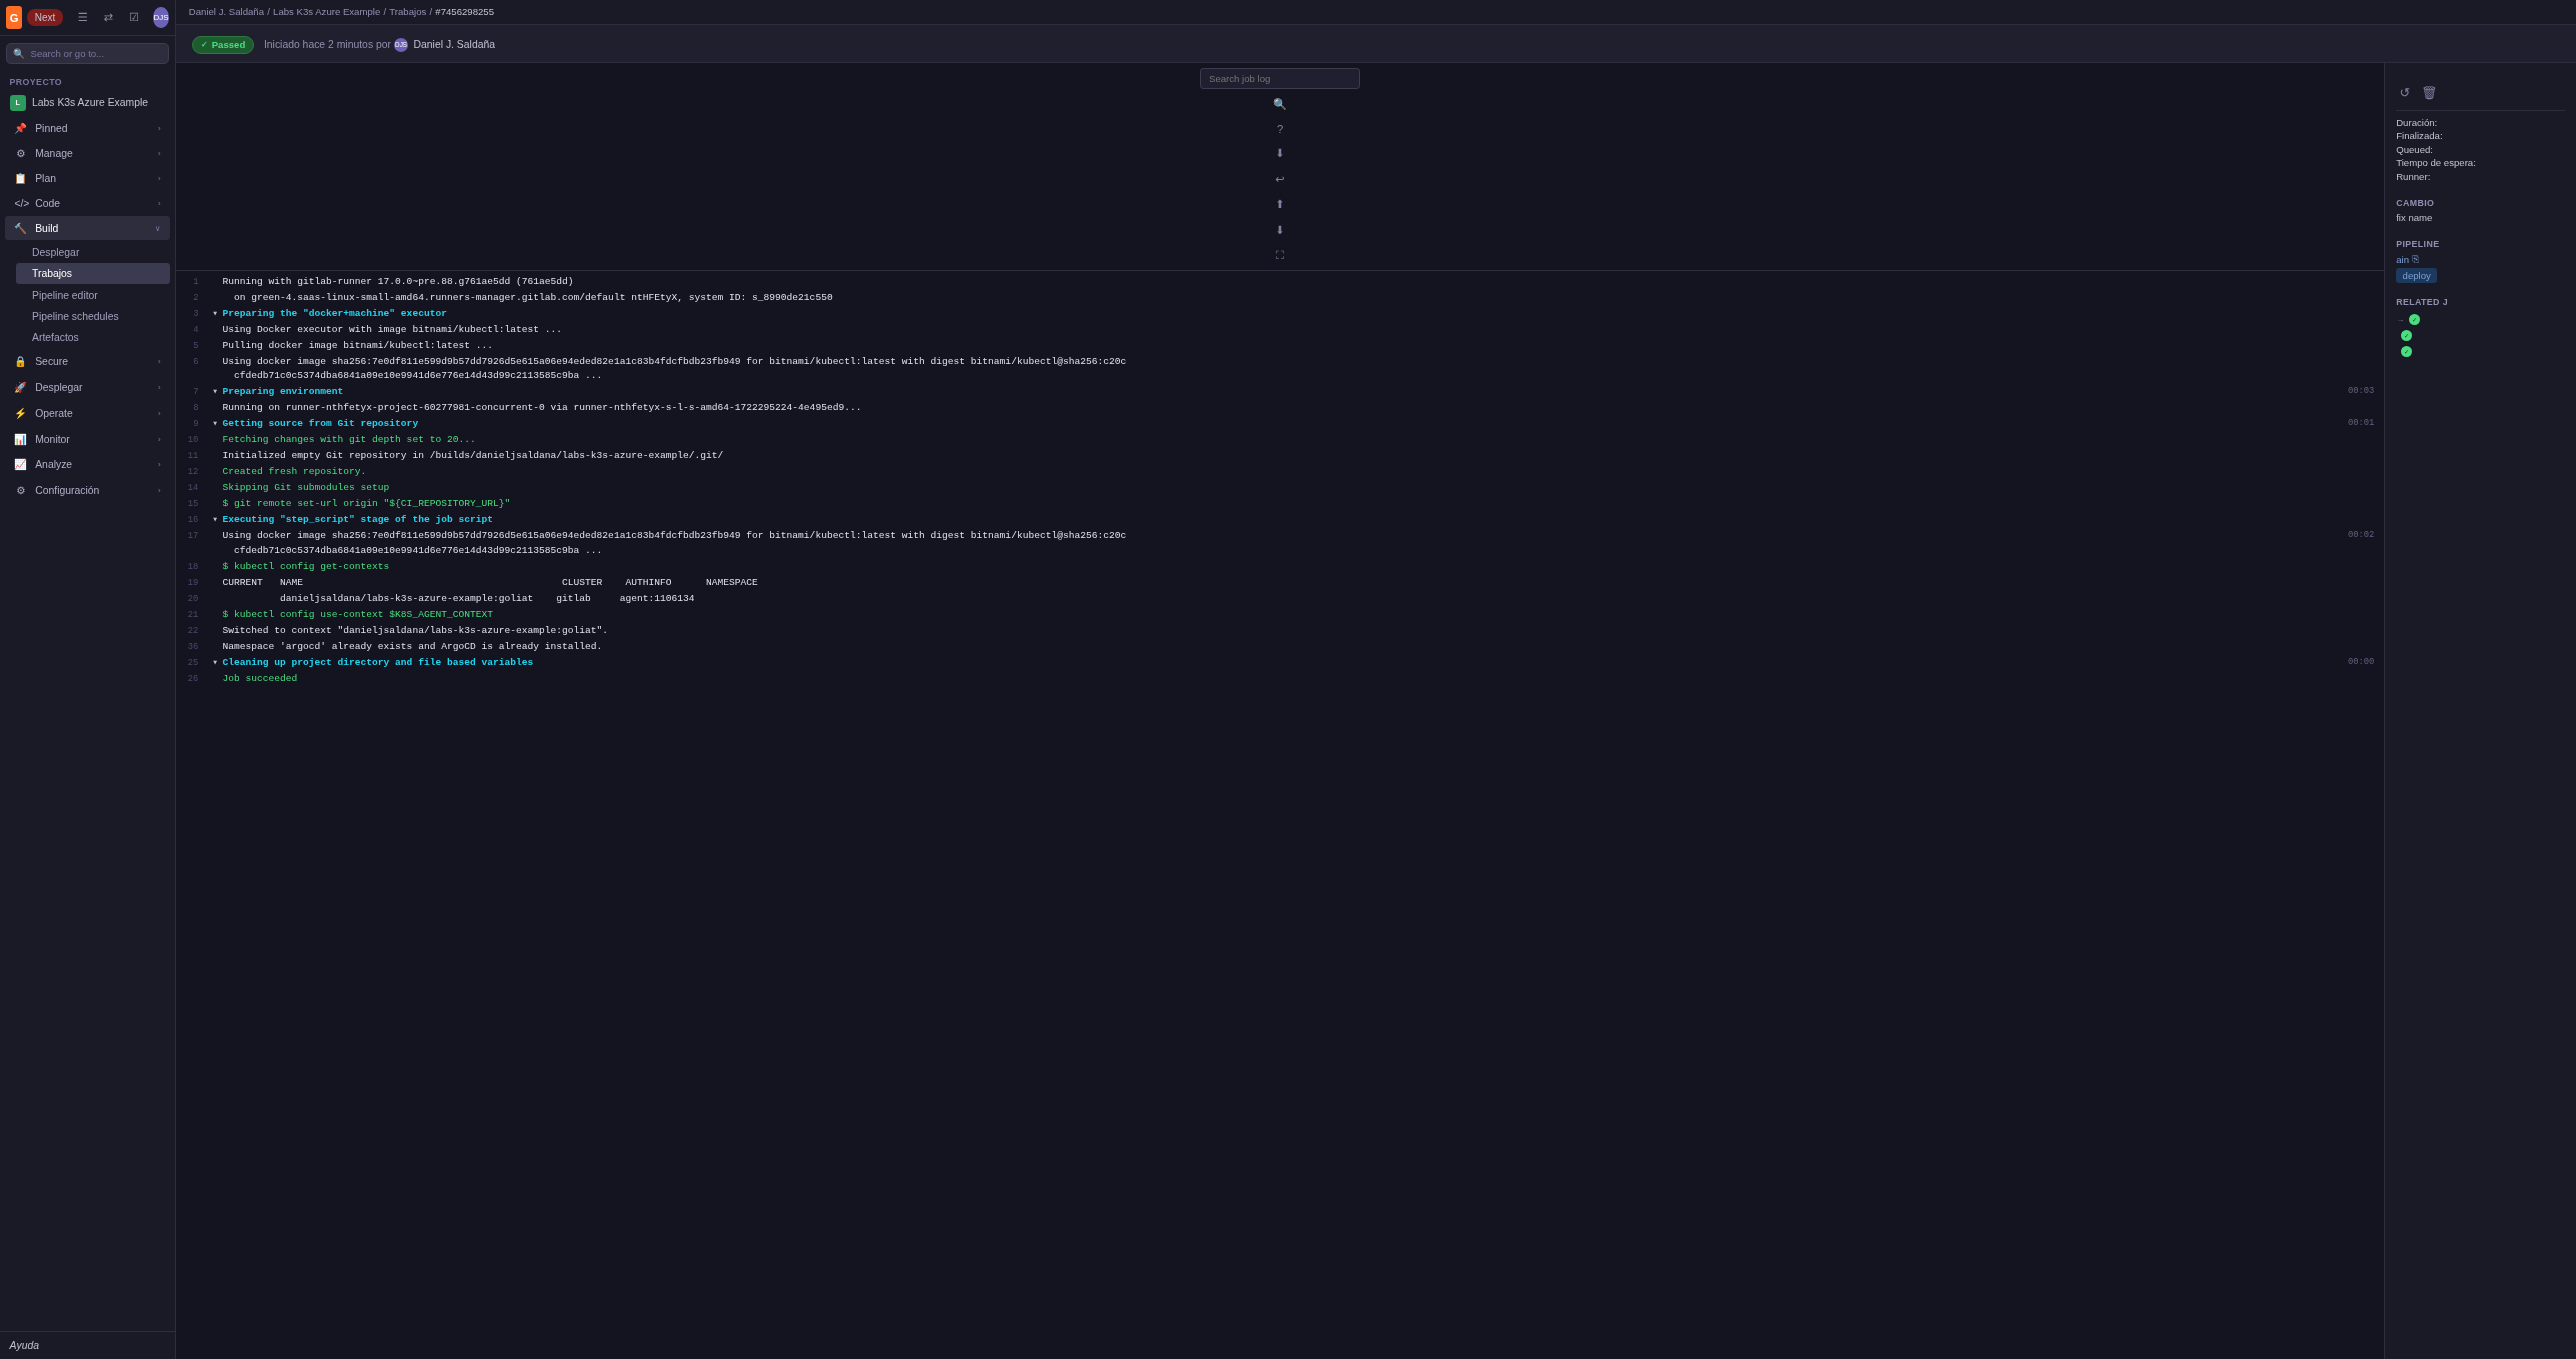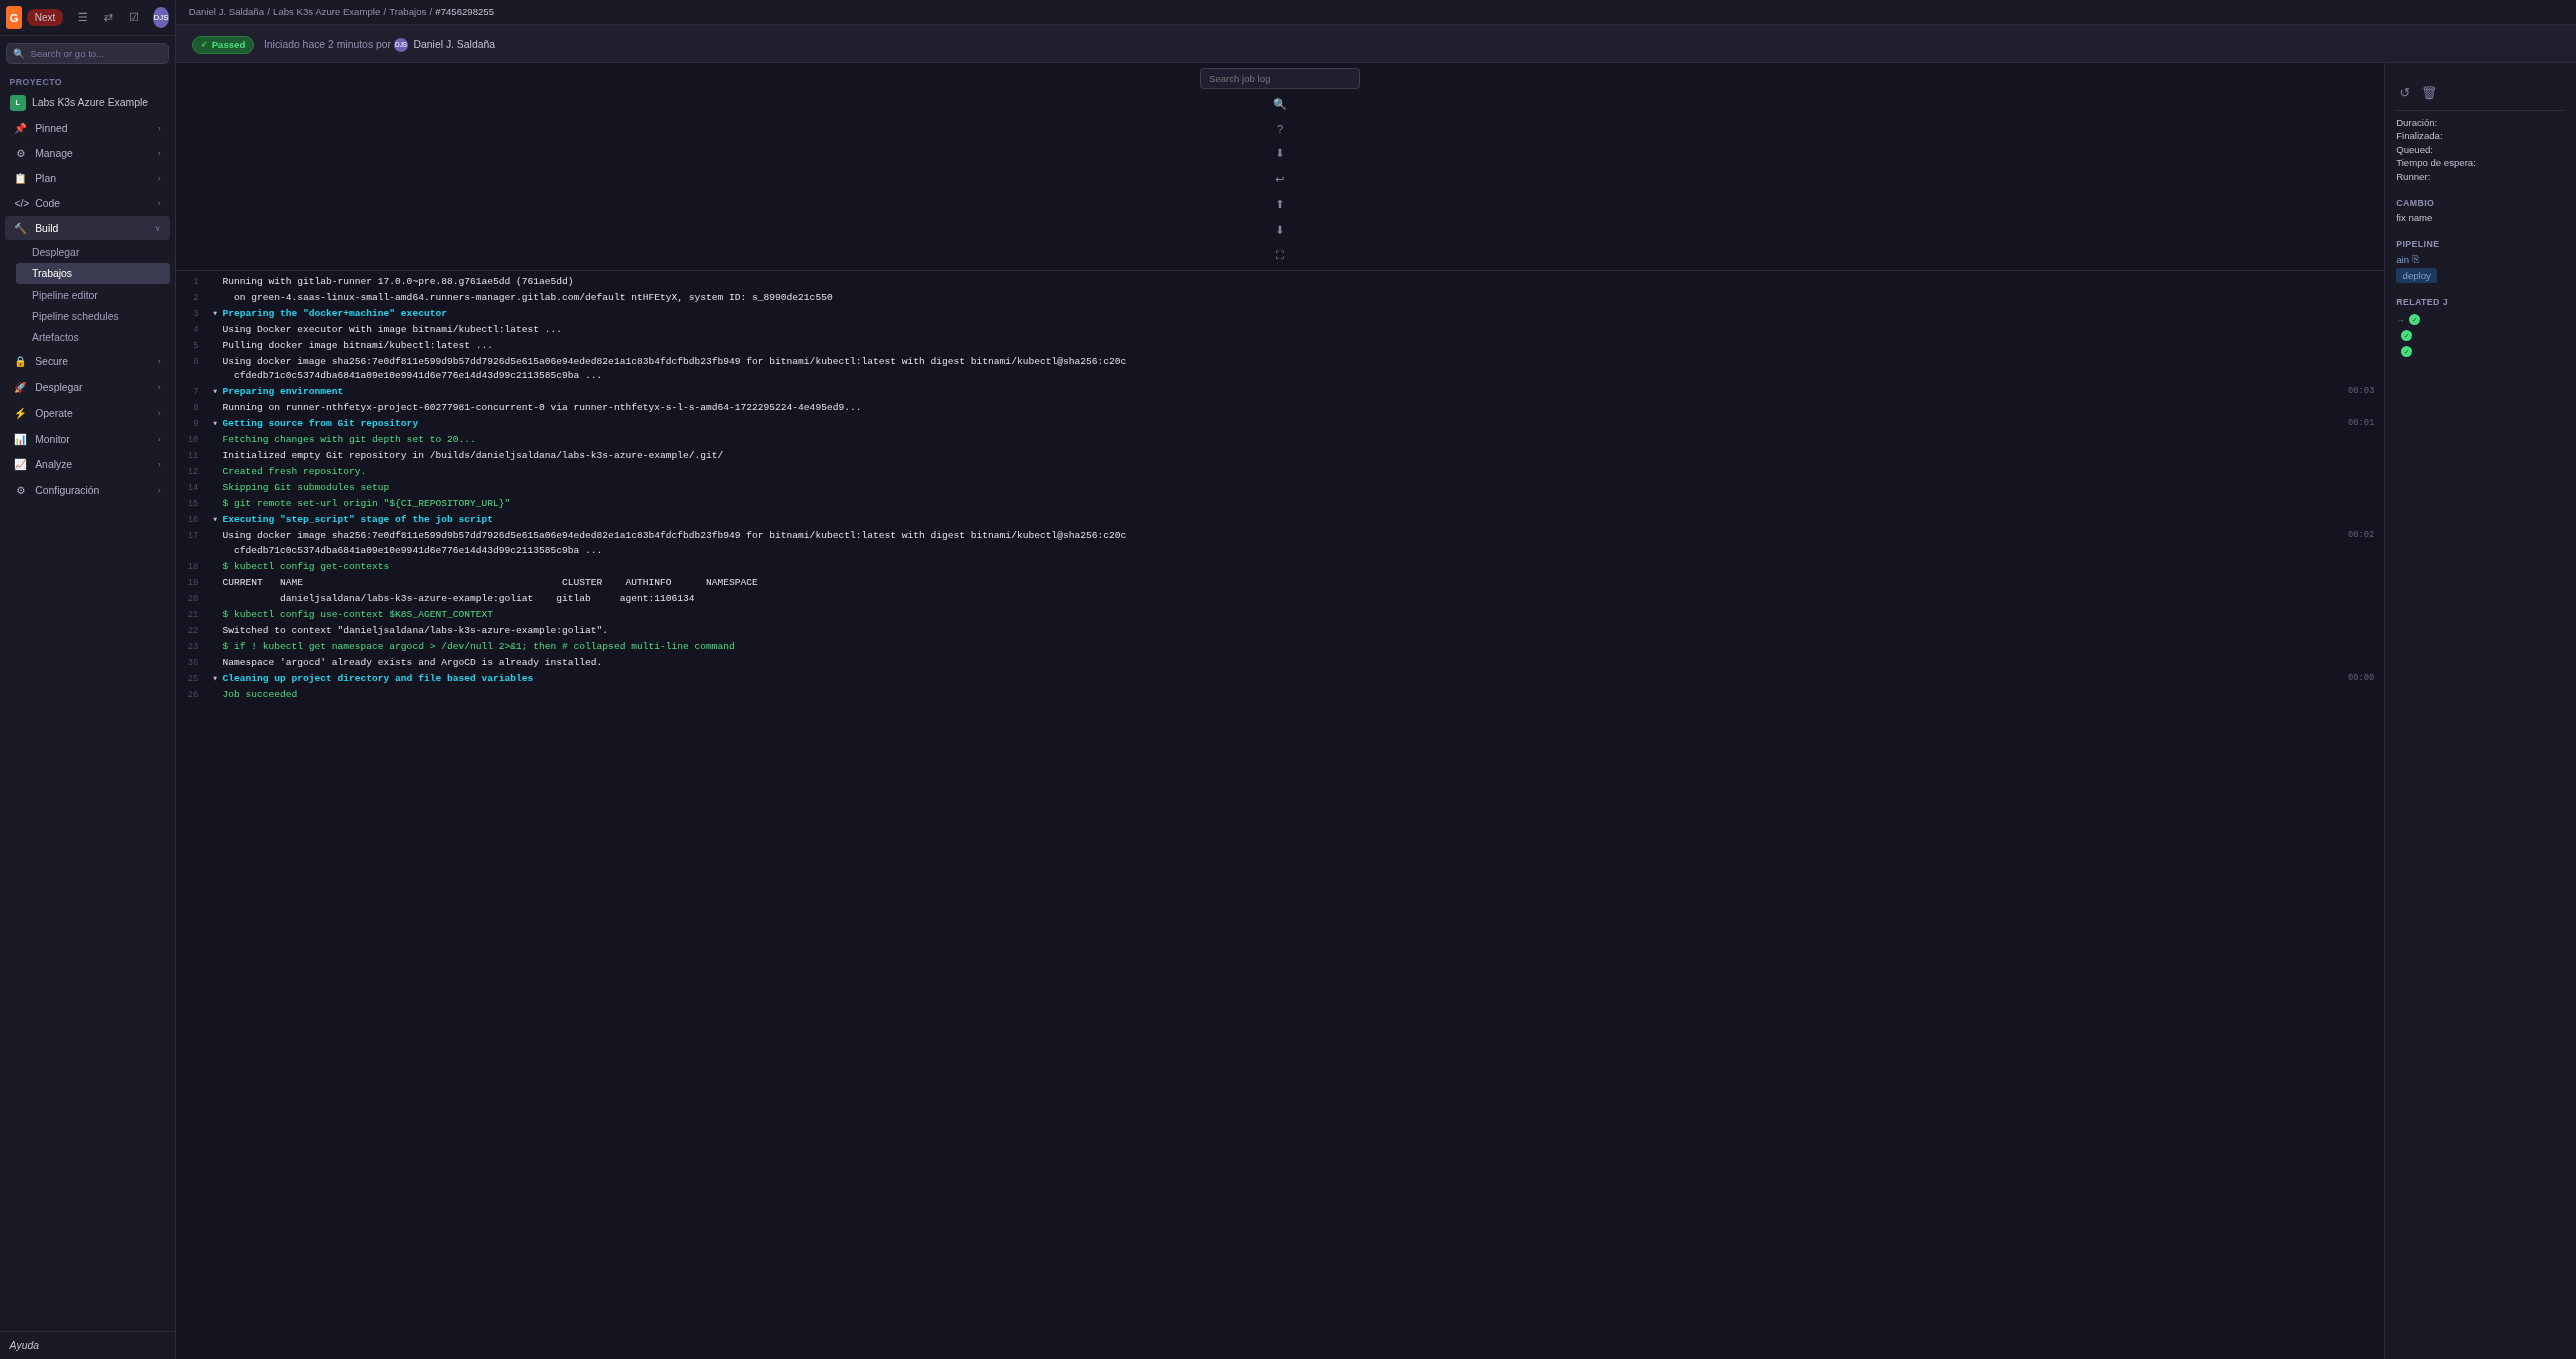--- a/index.html
+++ b/index.html
@@ -632,25 +632,20 @@
           <span class="line-toggle"> </span>
           <span class="line-content text-green">$ kubectl config use-context $K8S_AGENT_CONTEXT</span>
         </div>
 
         <div class="log-line">
           <span class="line-num">22</span>
           <span class="line-toggle"> </span>
           <span class="line-content text-white">Switched to context "danieljsaldana/labs-k3s-azure-example:goliat".</span>
         </div>
 
-        <div class="log-line">
-          <span class="line-num">23</span>
-          <span class="line-toggle"> </span>
-          <span class="line-content text-green">$ if ! kubectl get namespace argocd &gt; /dev/null 2&gt;&amp;1; then # collapsed multi-line command</span>
-        </div>
 
         <div class="log-line">
           <span class="line-num">36</span>
           <span class="line-toggle"> </span>
           <span class="line-content text-white">Namespace 'argocd' already exists and ArgoCD is already installed.</span>
         </div>
 
         <div class="log-line">
           <span class="line-num">25</span>
           <span class="line-toggle">▾</span>

